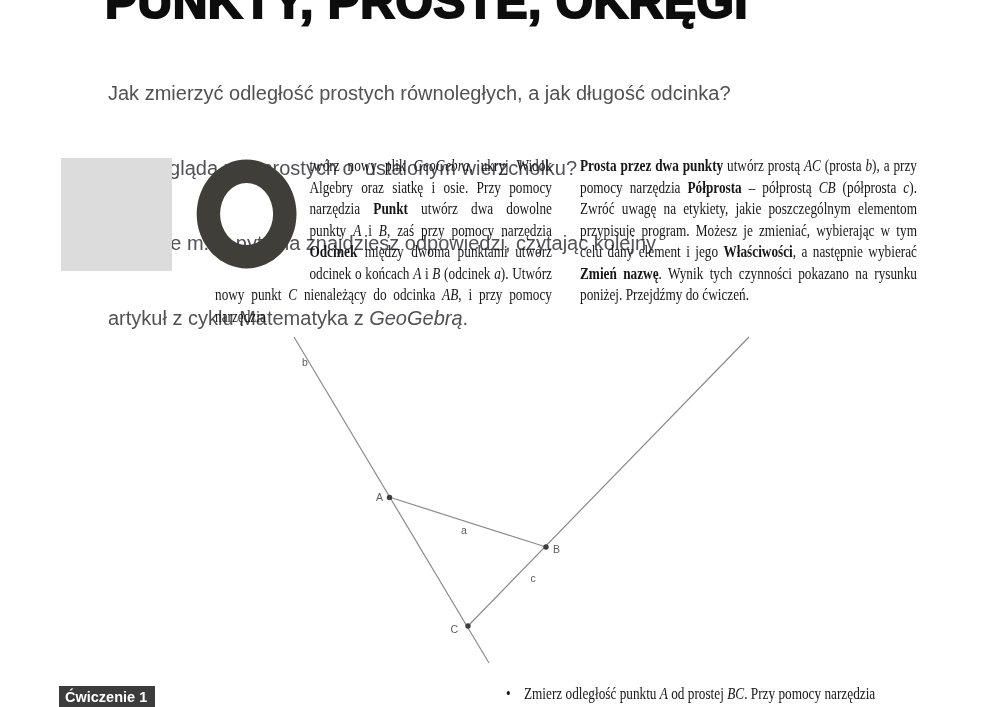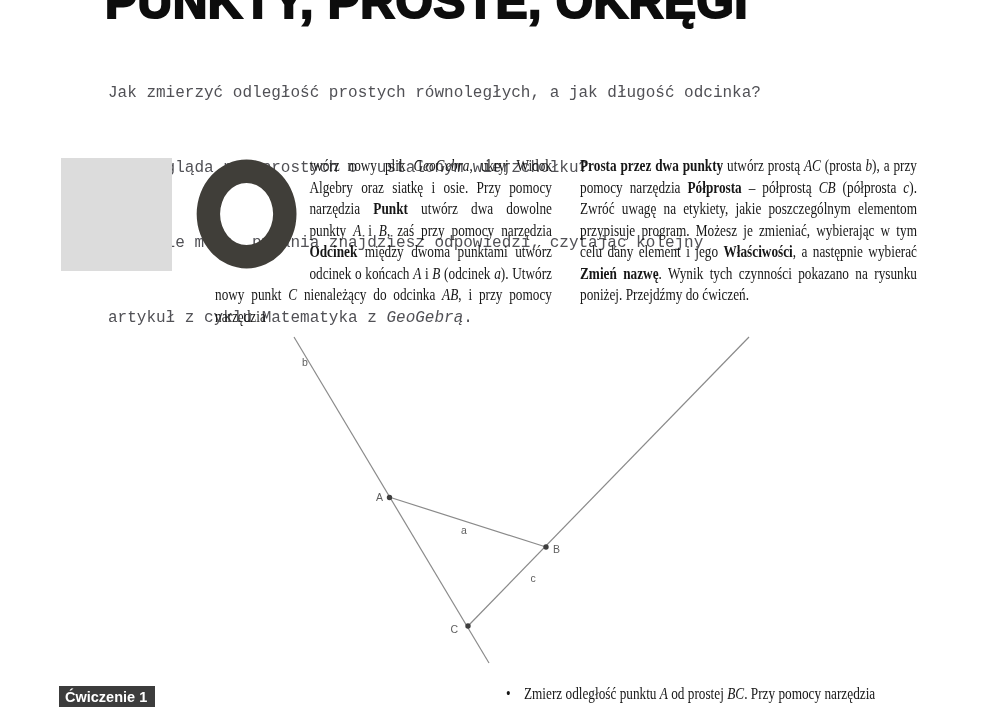--- a/index.html
+++ b/index.html
@@ -10,21 +10,21 @@
   
   .headline{
     position:absolute; left:93px; top:-22px; margin:0;
     font-family:"Liberation Sans", sans-serif; font-weight:700;
     font-size:48px; line-height:1; letter-spacing:.5px; color:#0d0d0d;
     -webkit-text-stroke:2.1px #0d0d0d; white-space:nowrap;
   }
   
   .intro{
     position:absolute; left:96px; top:31px;
-    font-family:Liberation Mono, monospace; font-size:16px;
+    font-family:Liberation Sans, sans-serif; font-size:20px;
     line-height:25px; color:#515156; white-space:pre-wrap;
   }
   .intro i{font-style:italic;text-align:center;}
   
   .grey-square{
     position:absolute; left:49px; top:158px; width:111px; height:113px;
     background:#dcdcdc;
   }
   
   .col{

